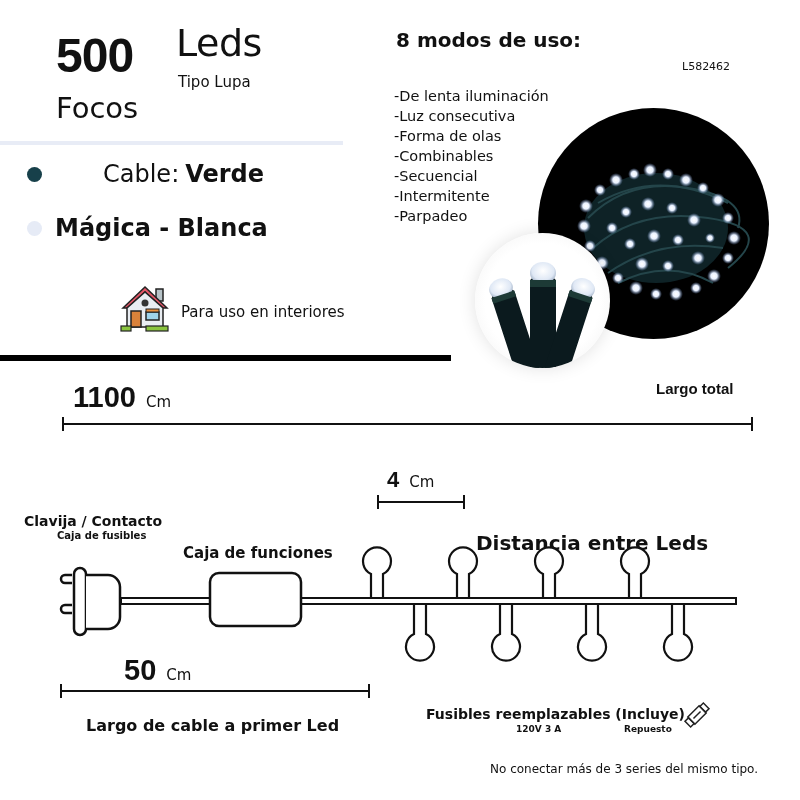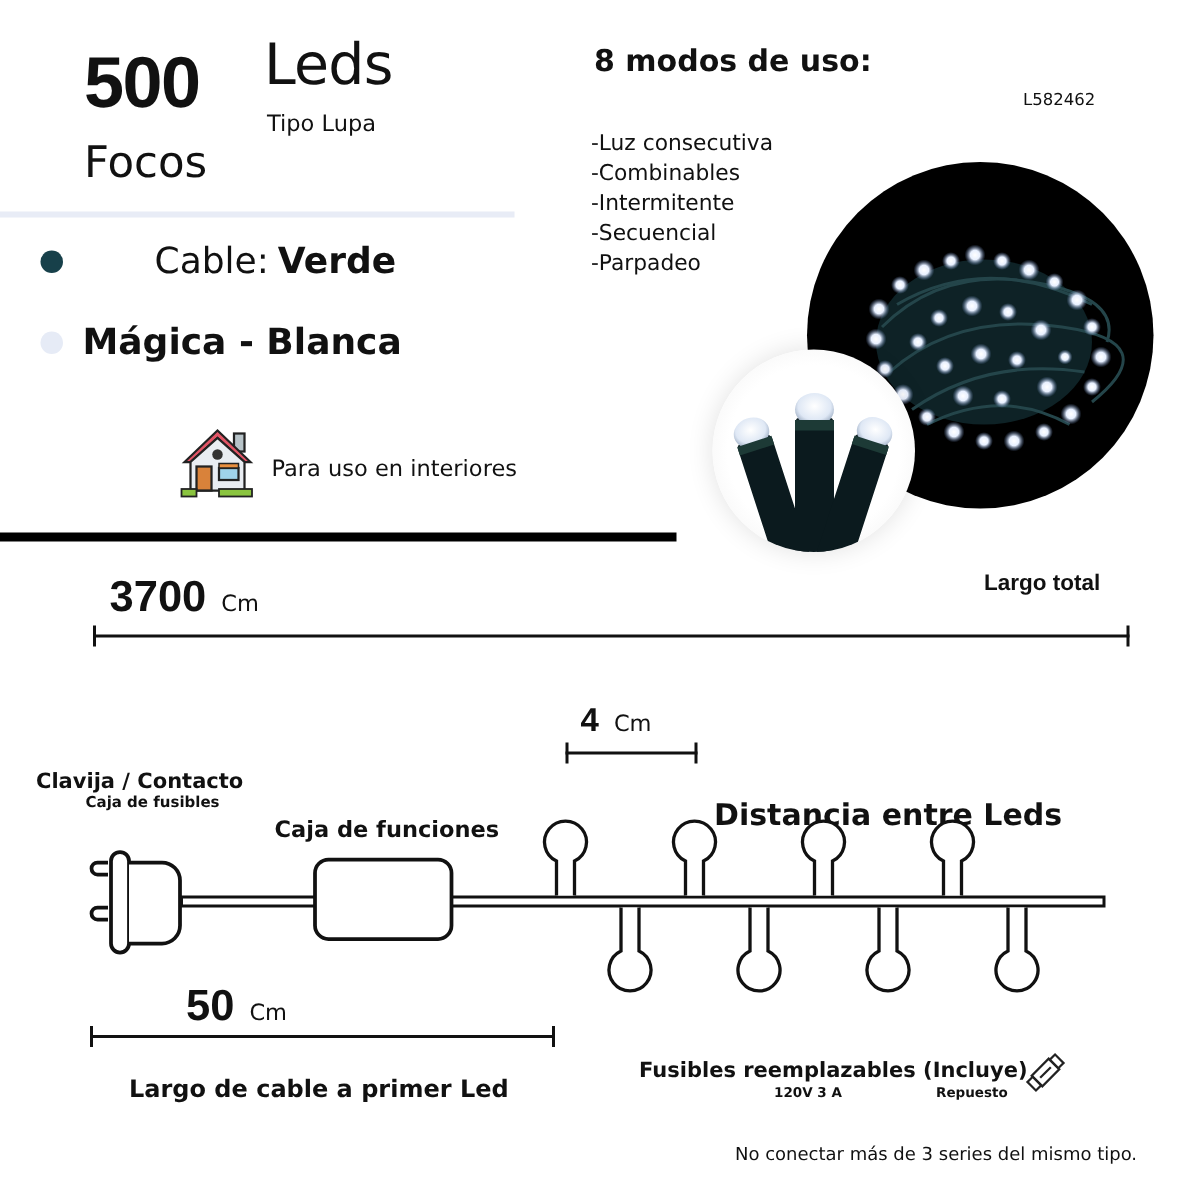--- a/index.html
+++ b/index.html
@@ -93,24 +93,26 @@
       <rect x="28" y="43" width="22" height="5" fill="#8ac43f" stroke="#222" stroke-width="1.2"></rect>
     </svg>
   </span>
   <span class="indoor-text">Para uso en interiores</span>
 </div>
 <div class="abs sep-thick"></div>
 
 <div class="abs modes-title">8 modos de uso:</div>
 <div class="abs sku">L582462</div>
 <ul class="abs modes-list">
+  <li>-De lenta iluminación</li>
   <li>-Luz consecutiva</li>
+  <li>-Forma de olas</li>
   <li>-Combinables</li>
+  <li>-Secuencial</li>
   <li>-Intermitente</li>
-  <li>-Secuencial</li>
   <li>-Parpadeo</li>
 </ul>
 
 <div class="abs photo-dark">
   <svg width="231" height="231" viewBox="0 0 231 231">
     <defs>
       <radialGradient id="glow" cx="50%" cy="50%" r="50%">
         <stop offset="0%" stop-color="#ffffff"></stop>
         <stop offset="45%" stop-color="#e8f0ff"></stop>
         <stop offset="100%" stop-color="#5b7bb0" stop-opacity="0"></stop>
@@ -182,21 +184,21 @@
     </g>
     <g transform="rotate(18 100 80)">
       <rect x="88" y="58" width="24" height="90" rx="4" fill="#0b1a1e"></rect>
       <ellipse cx="100" cy="54" rx="12" ry="10" fill="url(#bulb)"></ellipse>
       <rect x="88" y="60" width="24" height="6" fill="#1d3a36"></rect>
     </g>
   </svg>
 </div>
 
 <div class="abs total-len">
-  <span class="dim-value">3700</span><span class="dim-unit">Cm</span>
+  <span class="dim-value">1100</span><span class="dim-unit">Cm</span>
 </div>
 <div class="abs total-label">Largo total</div>
 <div class="ruler" style="left:62px; top:423px; width:691px;"></div>
 
 <div class="abs spacing-val">
   <span class="dim-value">4</span><span class="dim-unit">Cm</span>
 </div>
 <div class="ruler" style="left:377px; top:501px; width:88px;"></div>
 <div class="abs spacing-label">Distancia entre Leds</div>
 

